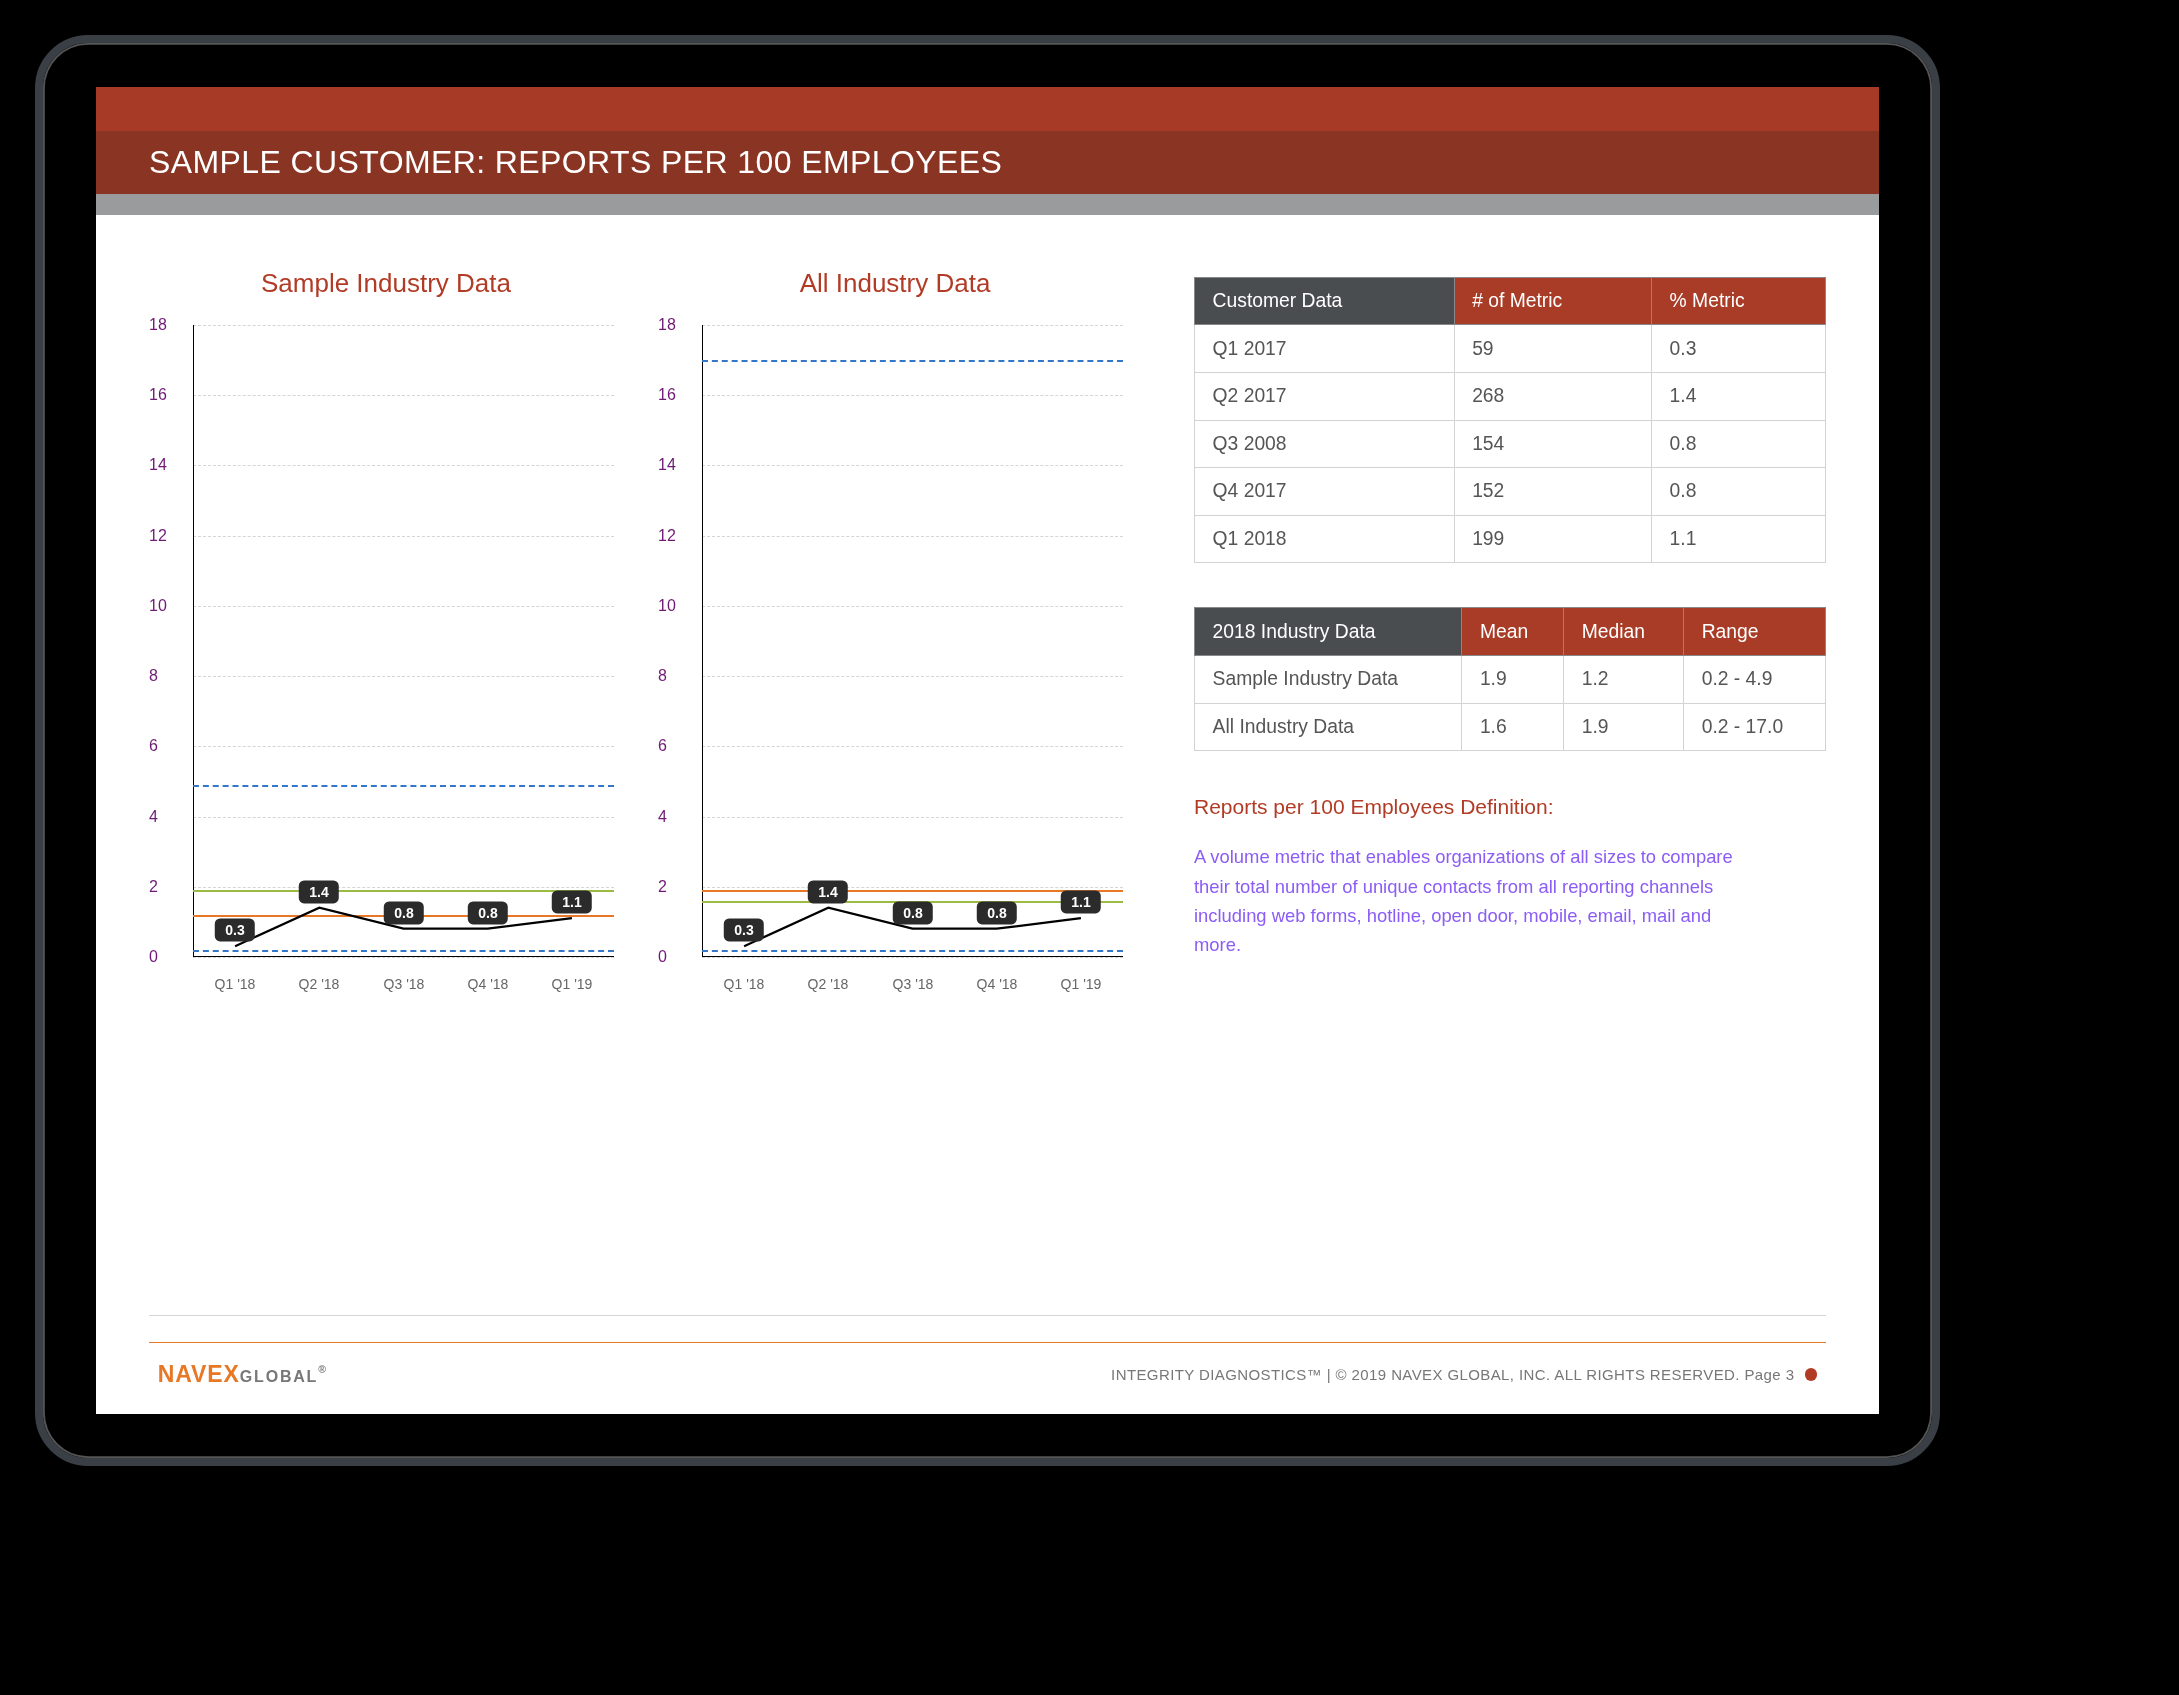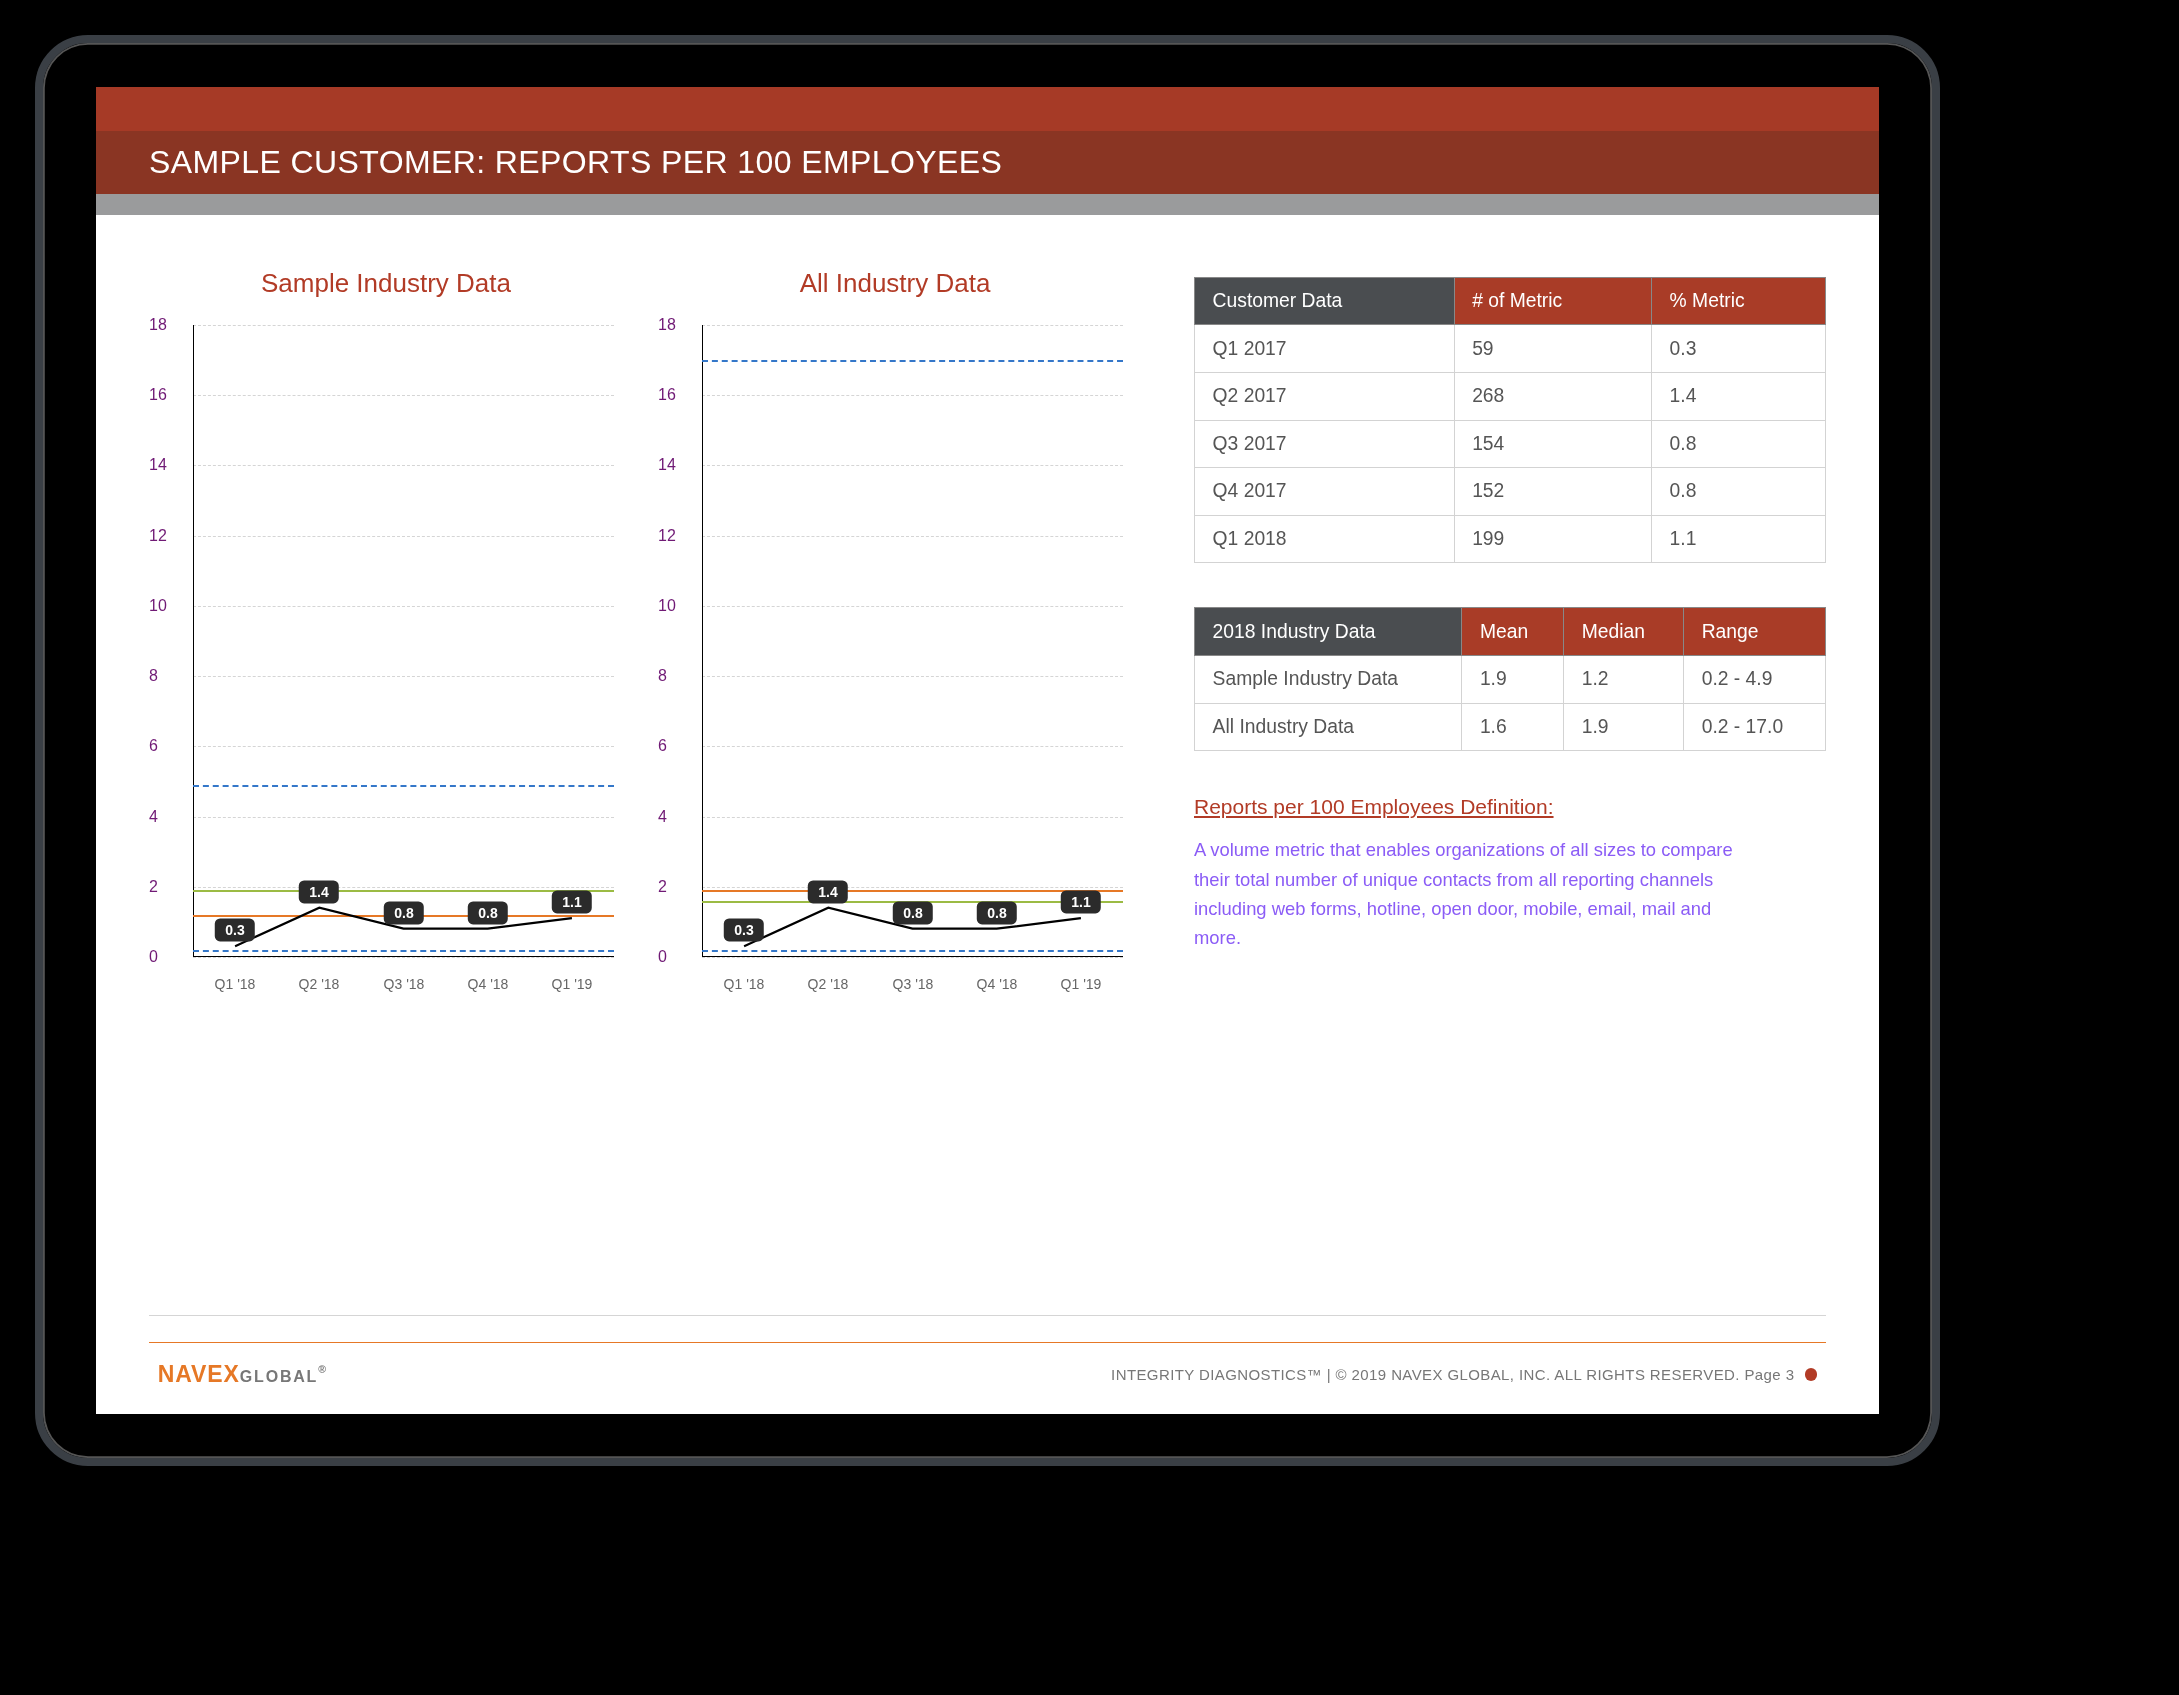--- a/index.html
+++ b/index.html
@@ -137,22 +137,21 @@
   th.red  { background: #a93c27; }
   td {
     padding: 12.3px 17.6px;
     border: 0.9px solid #d3d3d3;
     color: #555;
   }
   .def-head {
     color: #b23b26;
     font-size: 21px;
     font-weight: 400;
-    margin-bottom: 16px;
-    text-decoration: underline;
+    margin-bottom: 23px;
   }
   .def-body {
     color: #8b5cf6;
     font-size: 18.4px;
     line-height: 1.6;
     max-width: 562px;
   }
 
   .key-sep {
     border: none;
@@ -311,21 +310,21 @@
                   <td>Q1 2017</td>
                   <td>59</td>
                   <td>0.3</td>
                 </tr>
                 <tr>
                   <td>Q2 2017</td>
                   <td>268</td>
                   <td>1.4</td>
                 </tr>
                 <tr>
-                  <td>Q3 2017</td>
+                  <td>Q3 2008</td>
                   <td>154</td>
                   <td>0.8</td>
                 </tr>
                 <tr>
                   <td>Q4 2017</td>
                   <td>152</td>
                   <td>0.8</td>
                 </tr>
                 <tr>
                   <td>Q1 2018</td>

